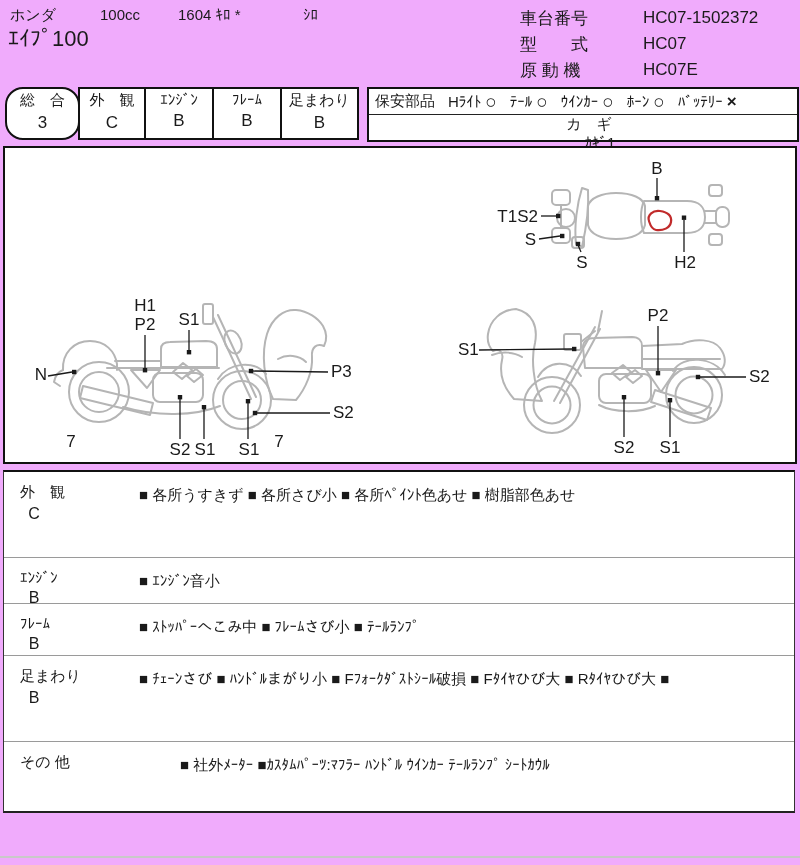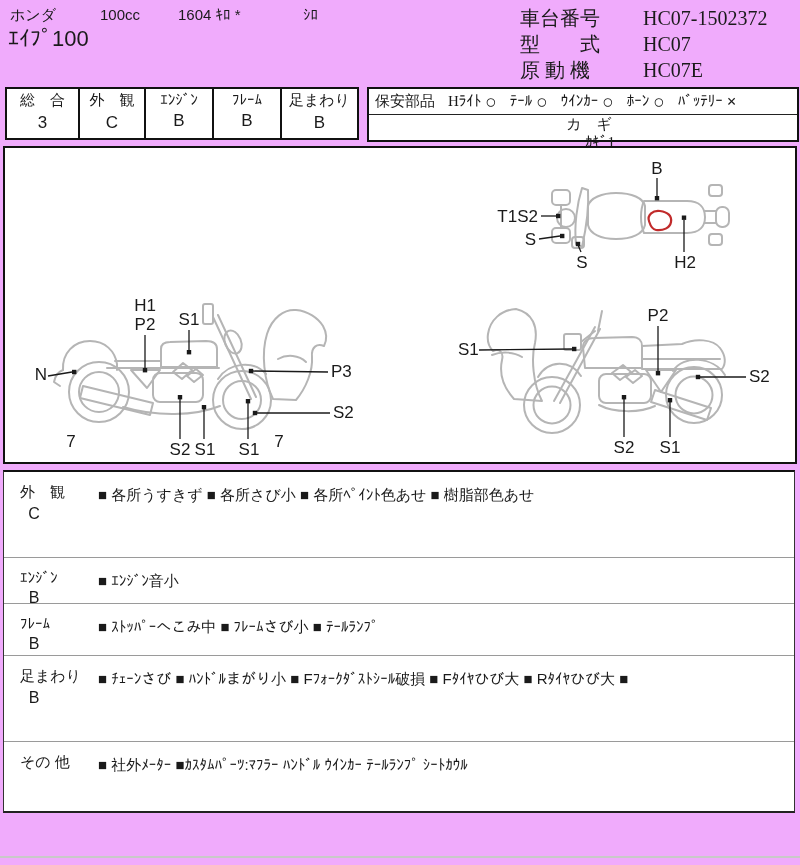--- a/index.html
+++ b/index.html
@@ -2,35 +2,35 @@
 <html><head>
 <meta charset="utf-8">
 <style>
   html,body{margin:0;padding:0;background:#ffffff;}
   body{font-family:"Liberation Sans","DejaVu Sans",sans-serif;color:#1a1a1a;}
   .sheet{position:relative;width:800px;height:865px;background:#f0abfc;overflow:hidden;}
 
   
   .hdr-item{position:absolute;font-size:15px;white-space:nowrap;}
   .model-name{position:absolute;left:8px;top:26px;font-size:22px;white-space:nowrap;}
-  .hdr-right{position:absolute;left:520px;top:5px;font-size:20px;font-family:Liberation Serif, serif;}
+  .hdr-right{position:absolute;left:520px;top:5px;font-size:17px;}
   .hdr-right .row{display:flex;height:26px;align-items:center;}
   .hdr-right .lbl{width:80px;white-space:pre;}
   .hdr-right .val{white-space:nowrap;margin-left:43px;}
 
   
   .ratings{position:absolute;left:5px;top:87px;display:flex;}
   .rcell{border:2px solid #111;margin-left:-2px;height:49px;box-sizing:content-box;
          display:flex;flex-direction:column;align-items:center;background:#fff;}
   .rcell:first-child{margin-left:0;}
   .rcell .rl{font-size:15px;margin-top:2px;white-space:pre;}
   .rcell .rv{font-size:17px;margin-top:3px;}
 
   
-  .safety{position:absolute;left:367px;top:87px;width:428px;height:51px;border:2px solid #111;background:#fff;font-family:Liberation Serif, serif;}
+  .safety{position:absolute;left:367px;top:87px;width:428px;height:51px;border:2px solid #111;background:#fff;}
   .safety .srow1{height:25px;border-bottom:1px solid #222;display:flex;align-items:center;padding-left:6px;font-size:15px;}
   .safety .srow2{height:25px;display:flex;align-items:center;padding-left:12px;font-size:15px;flex-direction:column;}
   .sp-item{display:flex;align-items:center;margin-left:13px;white-space:nowrap;}
   .sp-item .nm{margin-right:4px;}
   .status{font-size:19px;line-height:19px;}
   .status.cross{font-weight:bold;font-size:17px;}
   .key-val{margin-left:22px;}
 
   
   .diagbox{position:absolute;left:3px;top:146px;width:790px;height:314px;border:2px solid #111;background:#fff;}
@@ -42,21 +42,21 @@
   .diagbox text{fill:#1a1a1a;font-family:"Liberation Sans","DejaVu Sans",sans-serif;font-size:17px;}
 
   
   .condtbl{position:absolute;left:3px;top:470px;width:790px;border:1px solid #333;border-top:2px solid #111;border-bottom:2px solid #222;background:#fff;}
   .crow{display:flex;border-top:1px solid #9a9a9a;}
   .crow:first-child{border-top:none;}
   .clabel{width:88px;flex:none;}
   .clabel-t{padding:11px 0 0 16px;font-size:15px;white-space:pre;}
   .cgrade{width:60px;text-align:center;font-size:16px;margin-top:3px;}
   .citems{flex:1;padding:9px 10px 0 6px;font-size:15px;line-height:27px;}
-  .cline{white-space:nowrap;}
+  .cline{white-space:nowrap;margin-left:41px;}
 
   .bottom-line{position:absolute;left:0;top:856px;width:800px;height:2px;background:#c9c9c9;}
 </style>
 </head>
 <body>
 
 <div class="sheet">
 
   <span class="hdr-item" style="left:10px;top:6px;">ホンダ</span>
   <span class="hdr-item" style="left:100px;top:6px;">100cc</span>
@@ -73,21 +73,21 @@
       <span class="lbl">型　　式</span>
       <span class="val">HC07</span>
     </div>
     <div class="row">
       <span class="lbl">原 動 機</span>
       <span class="val">HC07E</span>
     </div>
   </div>
 
   <div class="ratings">
-    <div class="rcell" style="width:71px;">
+    <div class="rcell" style="width:71px;border-radius:18px;">
       <div class="rl">総　合</div>
       <div class="rv">3</div>
     </div>
     <div class="rcell" style="width:64px;">
       <div class="rl">外　観</div>
       <div class="rv">C</div>
     </div>
     <div class="rcell" style="width:66px;">
       <div class="rl">ｴﾝｼﾞﾝ</div>
       <div class="rv">B</div>
@@ -300,21 +300,21 @@
     <div class="crow" style="height:85px;">
       <div class="clabel">
         <div class="clabel-t">足まわり</div>
         <div class="cgrade">B</div>
       </div>
       <div class="citems">
         <div class="cline">■ ﾁｪｰﾝさび ■ ﾊﾝﾄﾞﾙまがり小 ■ Fﾌｫｰｸﾀﾞｽﾄｼｰﾙ破損 ■ Fﾀｲﾔひび大 ■ Rﾀｲﾔひび大 ■</div>
       </div>
     </div>
 
-    <div class="crow" style="height:69px;">
+    <div class="crow" style="height:69px;gap:41px;">
       <div class="clabel">
         <div class="clabel-t">その 他</div>
         <div class="cgrade"></div>
       </div>
       <div class="citems">
         <div class="cline">■ 社外ﾒｰﾀｰ ■ｶｽﾀﾑﾊﾟｰﾂ:ﾏﾌﾗｰ ﾊﾝﾄﾞﾙ ｳｲﾝｶｰ ﾃｰﾙﾗﾝﾌﾟ ｼｰﾄｶｳﾙ</div>
       </div>
     </div>
 
   </div>

